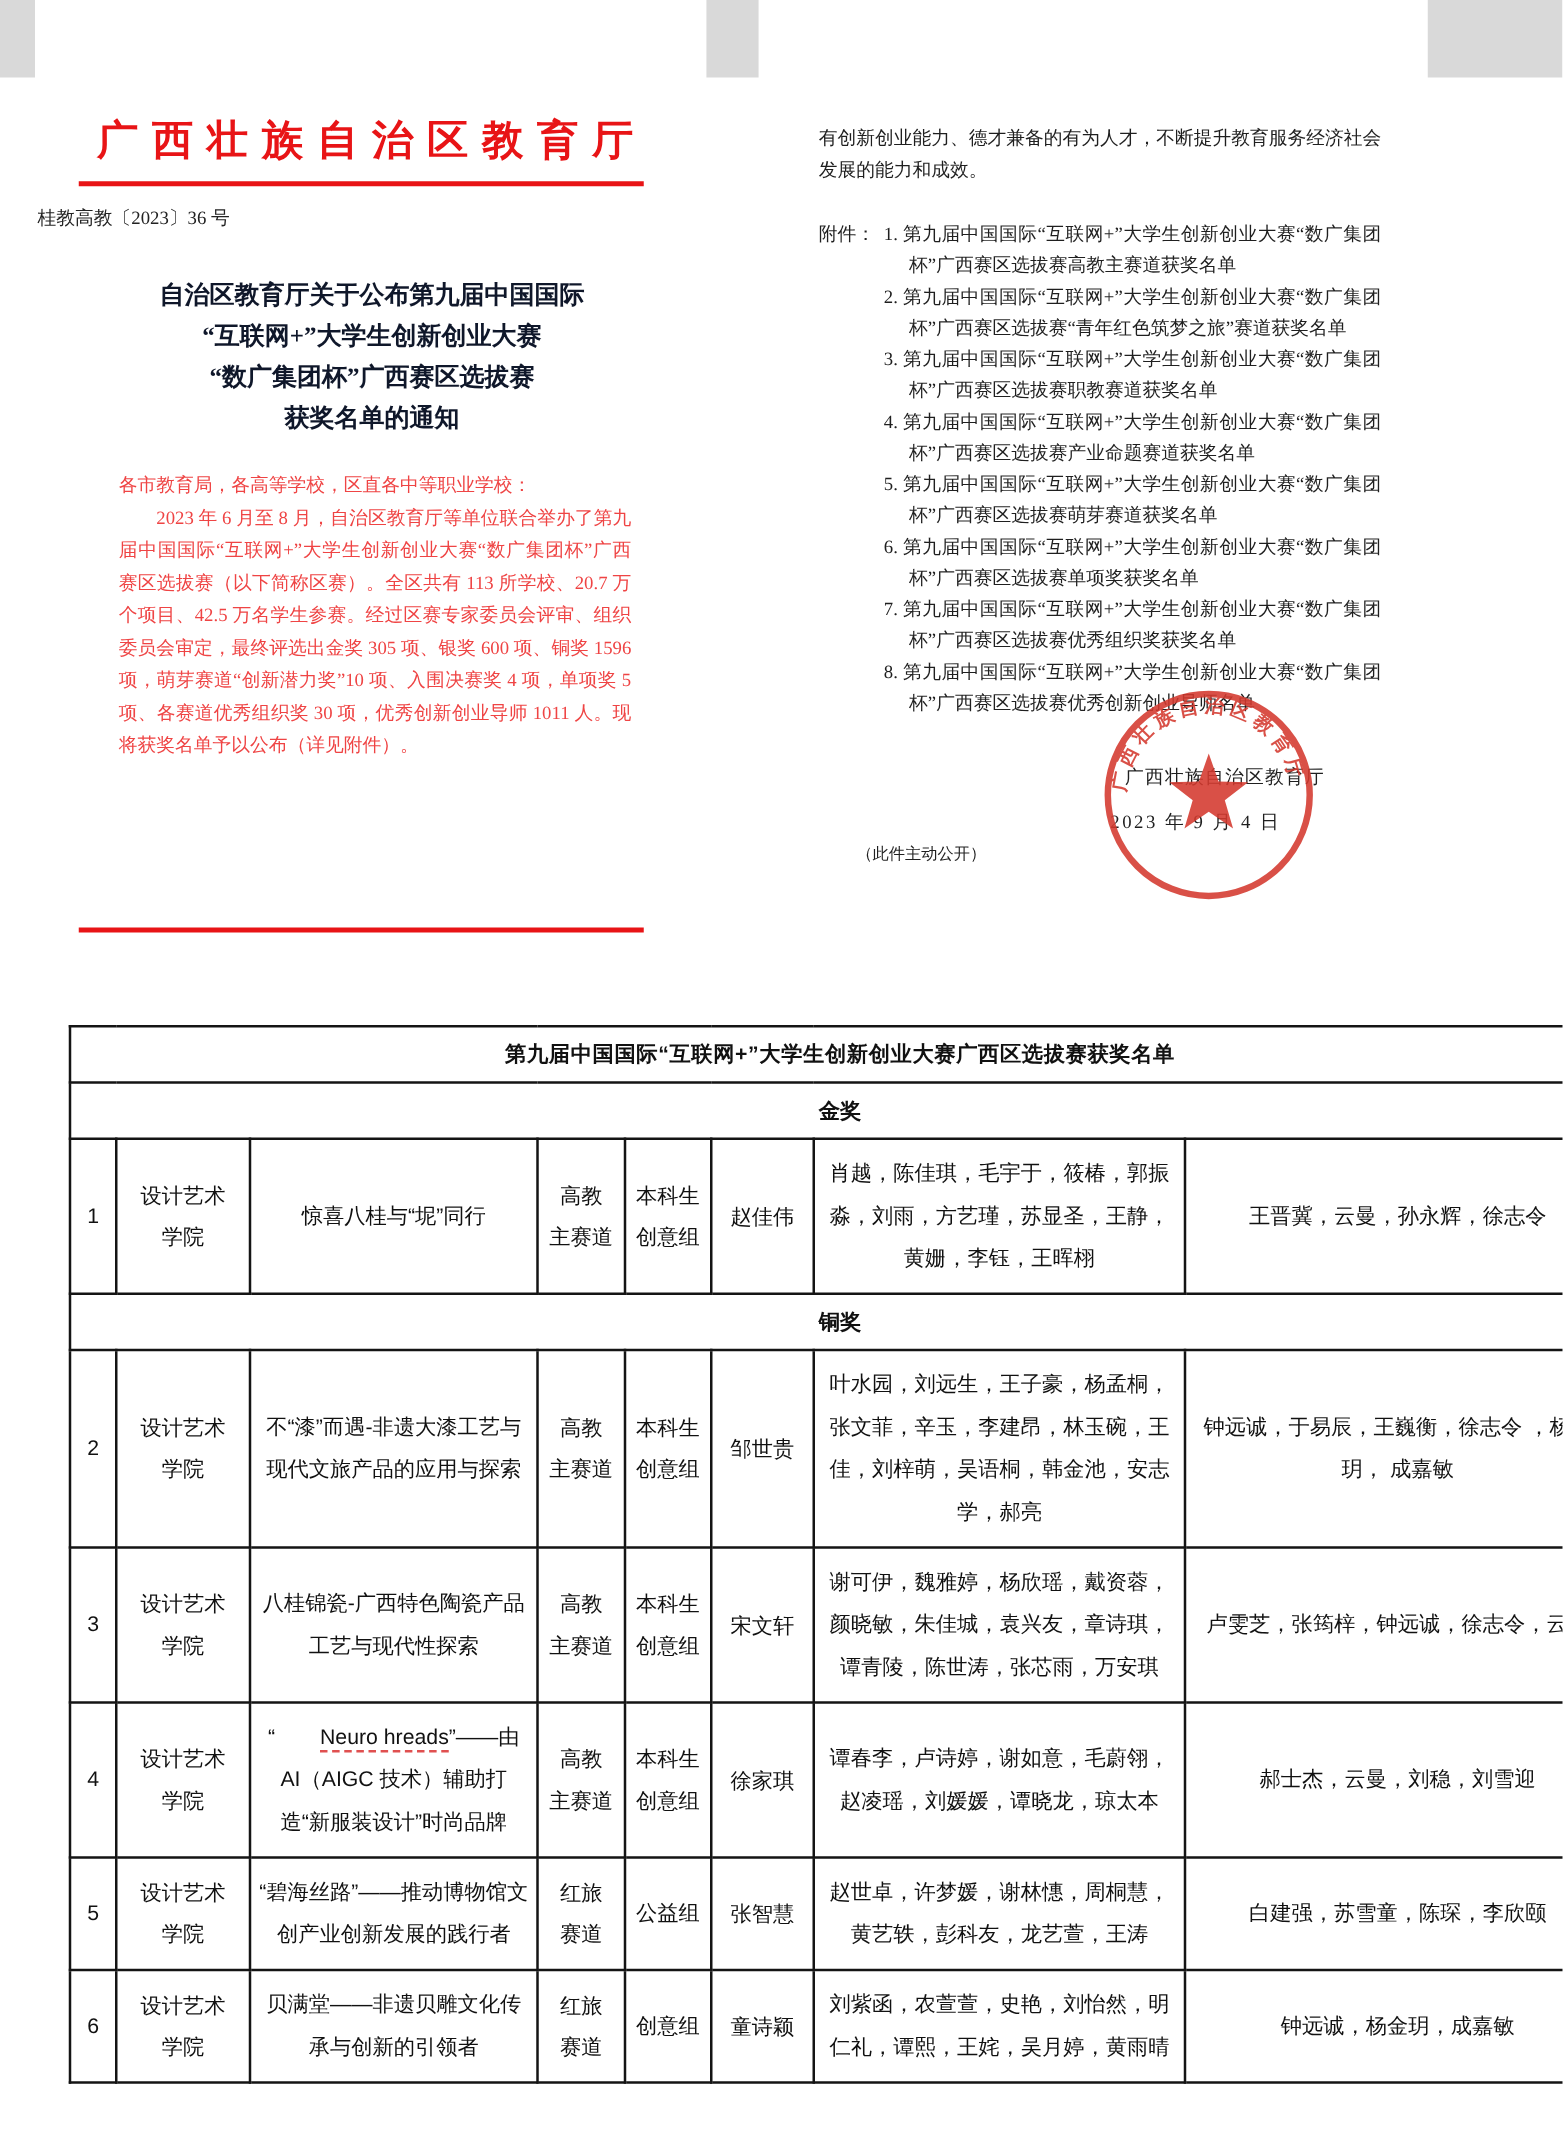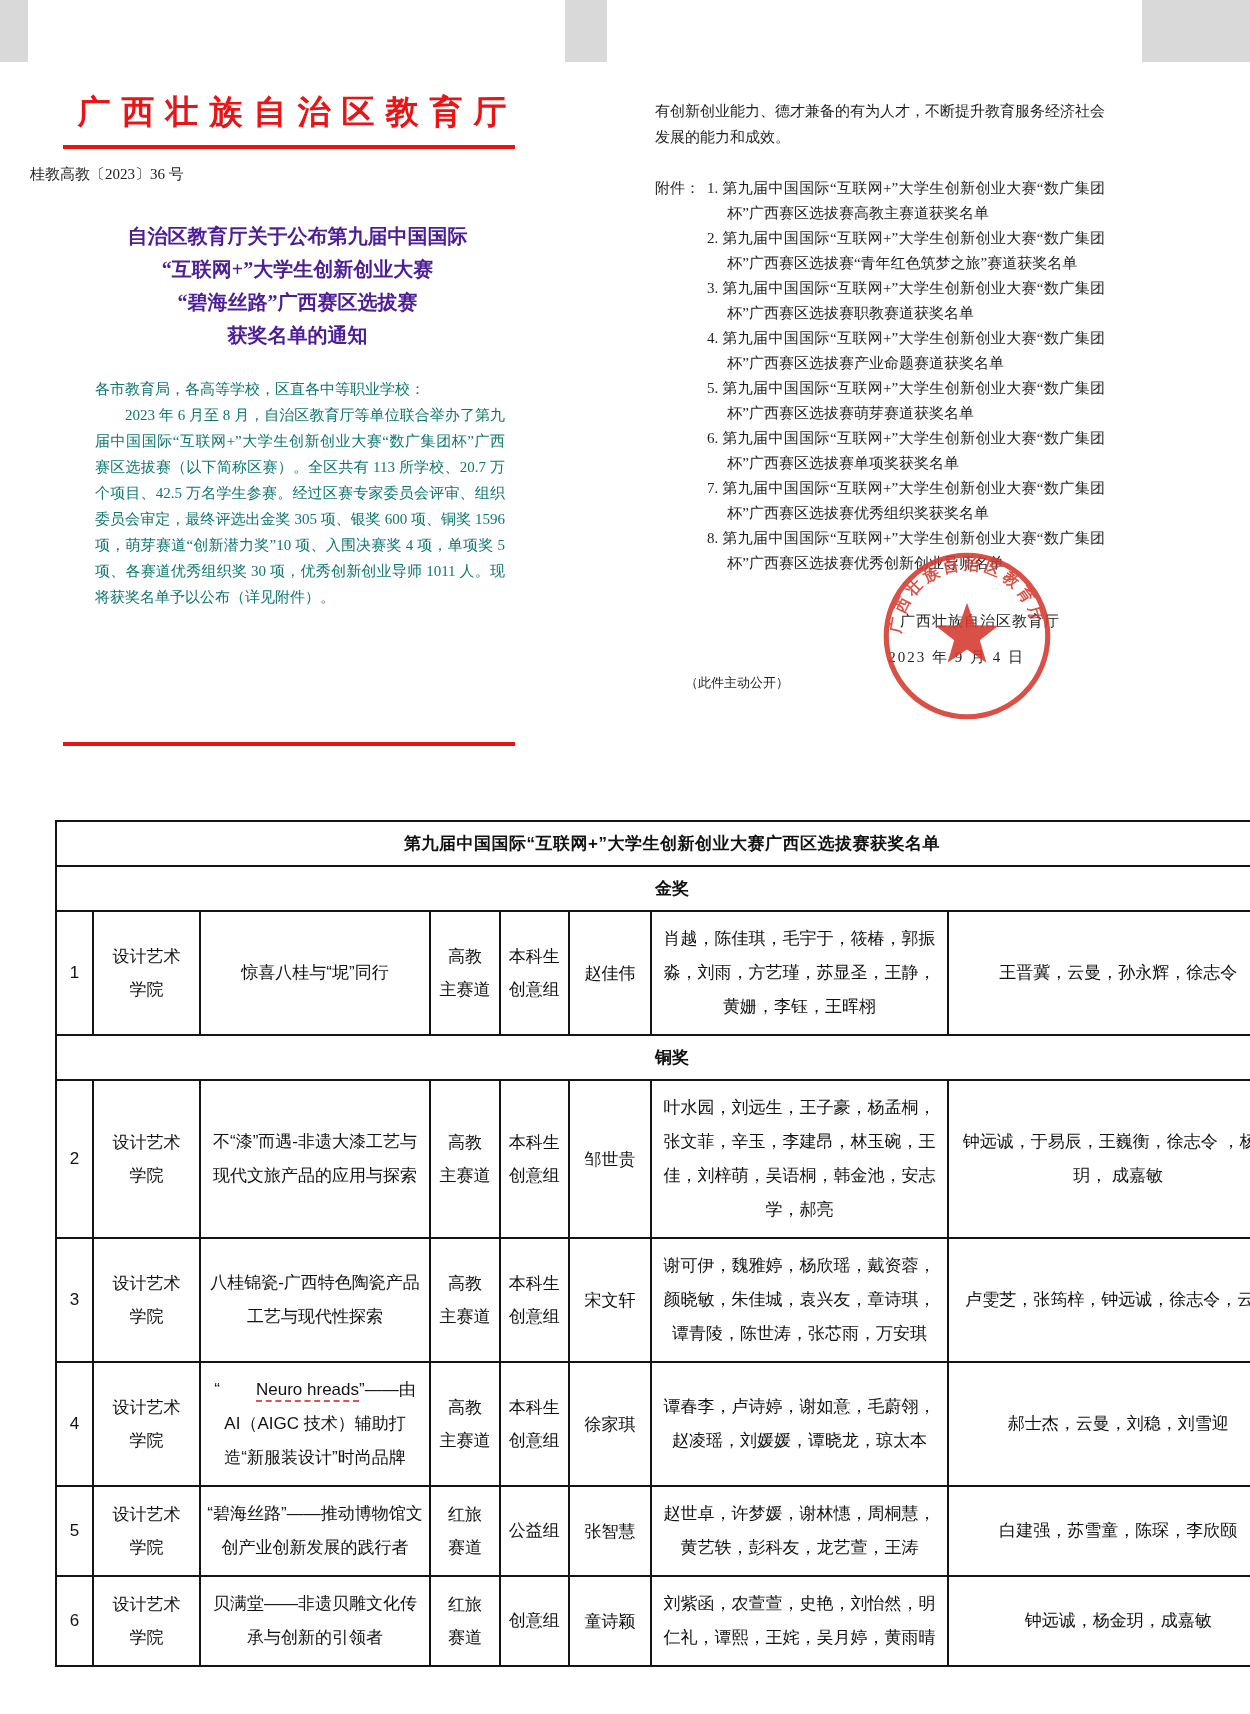--- a/index.html
+++ b/index.html
@@ -14,22 +14,22 @@
   .tab-mid{left:565px;width:42px;}
   .tab-right{left:1142px;width:108px;}
   .page{position:absolute;top:0;height:818px;background:#ffffff;}
   .page-left{left:30px;width:535px;}
   .page-right{left:607px;width:535px;}
   .agency{margin-top:90px;text-align:center;font-size:33px;font-weight:700;
           letter-spacing:11px;color:#e81416;white-space:nowrap;}
   .red-rule{position:relative;height:4px;background:#e81416;margin:10px 50px 0 33px;}
   .bottom-rule{position:absolute;left:33px;right:50px;bottom:72px;height:4px;background:#e81416;margin:0;}
   .doc-no{margin:16px 58px 0 0;text-align:left;font-size:15px;color:#222;}
-  .doc-title{margin-top:36px;text-align:center;font-size:20px;font-weight:700;line-height:33px;color:#4c1d95;}
-  .docbody{margin:0 60px 0 65px;font-size:15px;line-height:26px;text-align:justify;color:#0f766e;}
+  .doc-title{margin-top:36px;text-align:center;font-size:20px;font-weight:700;line-height:33px;color:#0f172a;}
+  .docbody{margin:0 60px 0 65px;font-size:15px;line-height:26px;text-align:justify;color:#ef4444;}
   .salute{margin-top:24px;}
   .indent{text-indent:2em;}
   
   .cont-para{margin:98px 37px 0 48px;font-size:15px;line-height:26px;text-align:justify;}
   .att-block{display:flex;margin:26px 37px 0 48px;font-size:15px;line-height:25px;}
   .att-label{flex:0 0 52px;white-space:nowrap;}
   .att-list{flex:1;}
   .att-item{text-indent:-1.35em;padding-left:1.35em;text-align:justify;}
   .signer{position:absolute;top:612px;right:82px;font-size:15px;letter-spacing:1px;}
   .sign-date{position:absolute;top:648px;right:117px;font-size:15px;letter-spacing:2px;}
@@ -58,21 +58,21 @@
   <div class="gray-tab tab-mid"></div>
   <div class="gray-tab tab-right"></div>
 
   <div class="page page-left">
     <div class="agency">广西壮族自治区教育厅</div>
     <div class="red-rule"></div>
     <div class="doc-no">桂教高教〔2023〕36 号</div>
     <div class="doc-title">
       <div>自治区教育厅关于公布第九届中国国际</div>
       <div>“互联网+”大学生创新创业大赛</div>
-      <div>“碧海丝路”广西赛区选拔赛</div>
+      <div>“数广集团杯”广西赛区选拔赛</div>
       <div>获奖名单的通知</div>
     </div>
     <p class="docbody salute">各市教育局，各高等学校，区直各中等职业学校：</p>
     <p class="docbody indent">2023 年 6 月至 8 月，自治区教育厅等单位联合举办了第九届中国国际“互联网+”大学生创新创业大赛“数广集团杯”广西赛区选拔赛（以下简称区赛）。全区共有 113 所学校、20.7 万个项目、42.5 万名学生参赛。经过区赛专家委员会评审、组织委员会审定，最终评选出金奖 305 项、银奖 600 项、铜奖 1596 项，萌芽赛道“创新潜力奖”10 项、入围决赛奖 4 项，单项奖 5 项、各赛道优秀组织奖 30 项，优秀创新创业导师 1011 人。现将获奖名单予以公布（详见附件）。</p>
     <div class="bottom-rule"></div>
   </div>
 
   <div class="page page-right">
     <p class="cont-para">有创新创业能力、德才兼备的有为人才，不断提升教育服务经济社会发展的能力和成效。</p>
     <div class="att-block">

